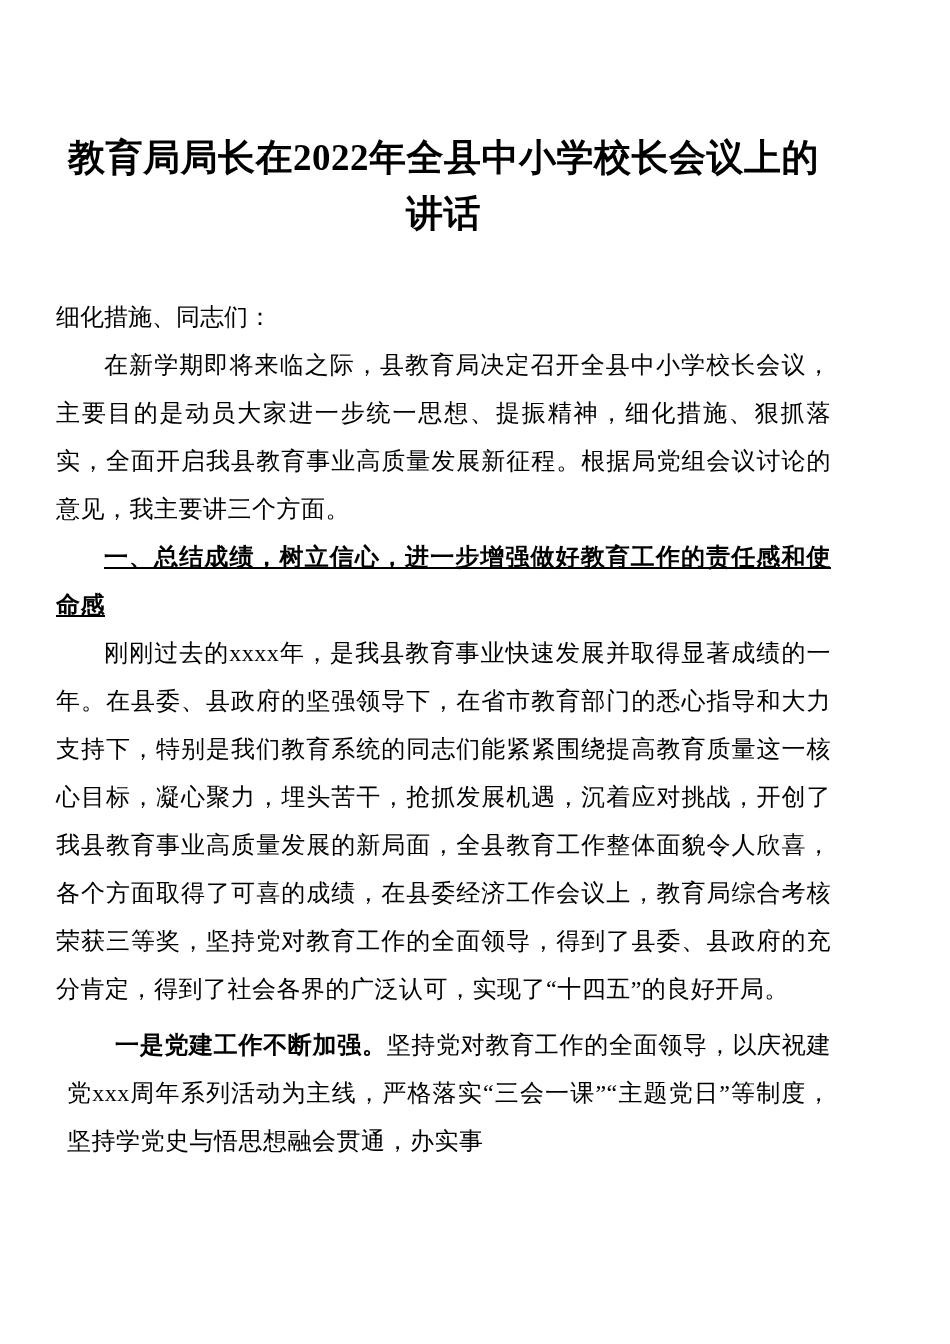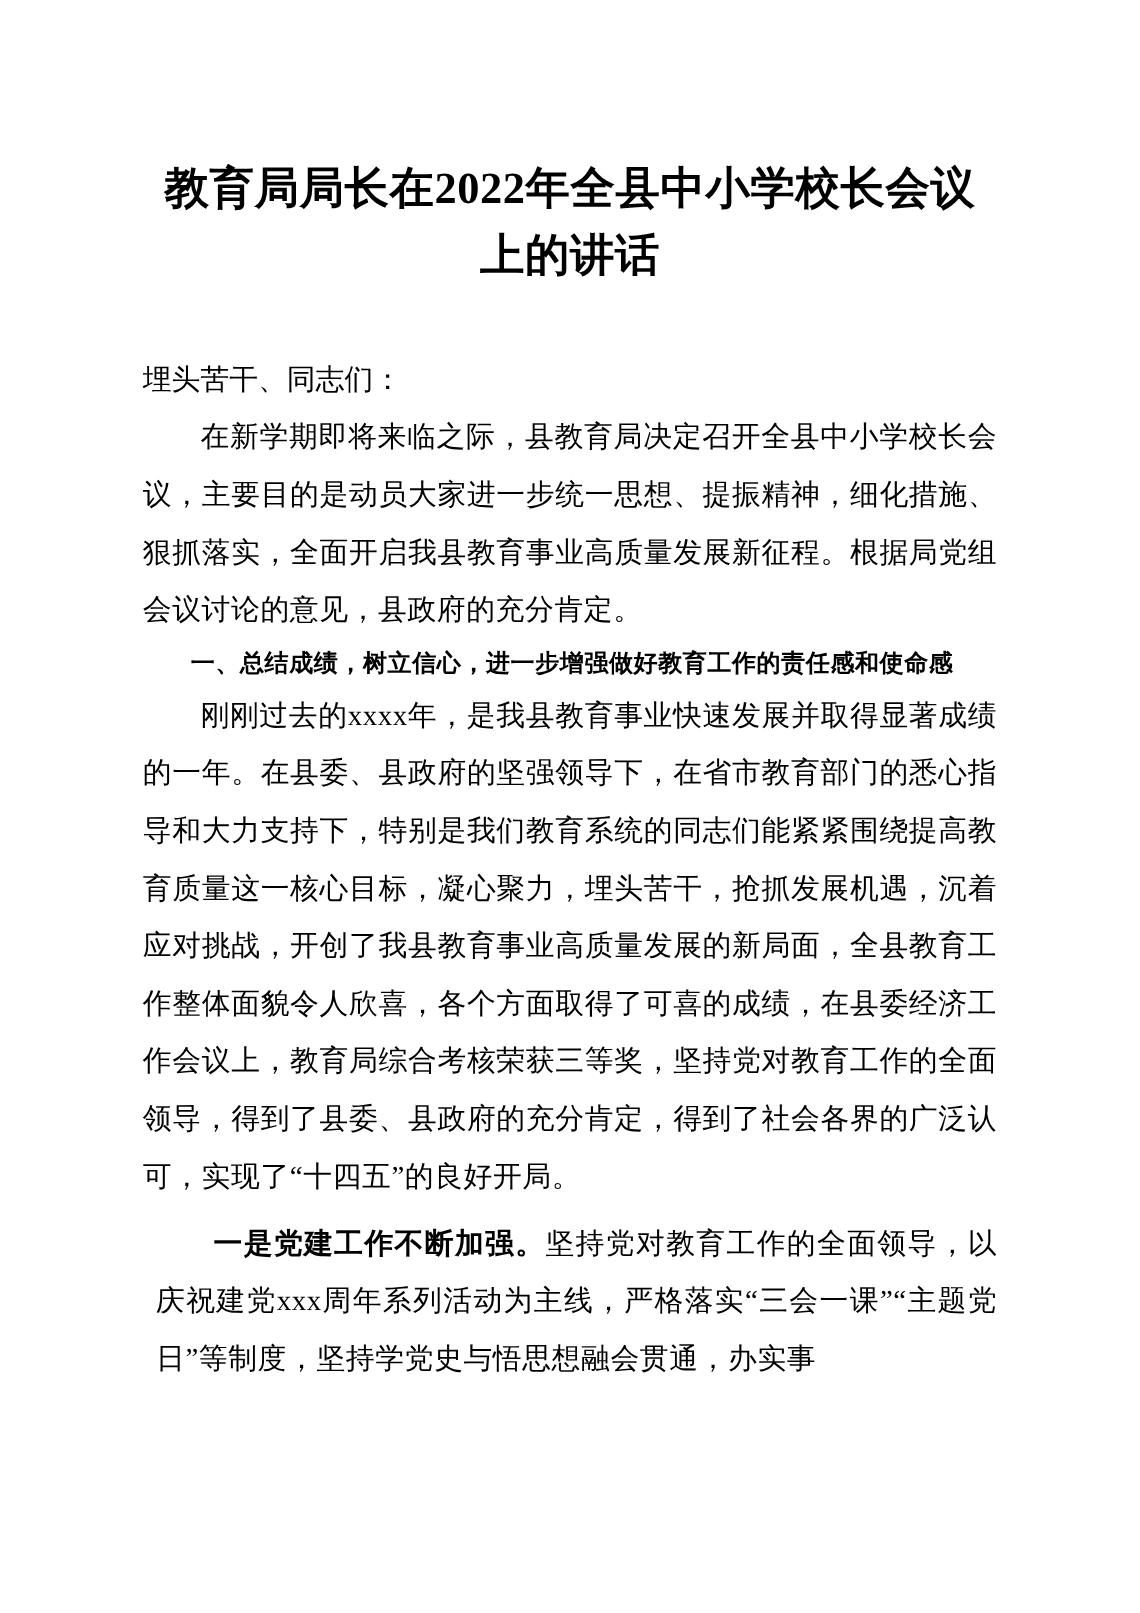--- a/index.html
+++ b/index.html
@@ -5,21 +5,21 @@
   * { margin: 0; padding: 0; box-sizing: border-box; }
   html, body { background: #ffffff; }
   body { font-family: "Liberation Serif", "DejaVu Serif", serif; color: #000000; }
 
   .page {
     position: relative;
     width: 950px;
     height: 1344px;
     margin: 0 auto;
     background: #ffffff;
-    padding: 130px 119px 0 119px;
+    padding: 130px 119px 0 56px;
     overflow: hidden;
   }
 
   .doc-title {
     font-family: "Liberation Serif", "DejaVu Serif", serif;
     font-weight: bold;
     font-size: 37px;
     line-height: 1.5;
     text-align: center;
     margin-bottom: 52px;
@@ -36,46 +36,47 @@
     font-size: 24px;
     line-height: 2.0;
     text-align: justify;
     text-indent: 2em;
     letter-spacing: 0.5px;
   }
 
   .section-heading {
     font-family: "Liberation Sans", "DejaVu Sans", sans-serif;
     font-weight: bold;
-    font-size: 20px;
+    font-size: 24px;
     line-height: 2.0;
     text-align: justify;
     text-indent: 2em;
     letter-spacing: 0.5px;
+    text-decoration: underline;
   }
 
   .point-para {
     margin-top: 8px;
     margin-left: 11px;
   }
 
   .lead-bold {
     font-weight: bold;
   }
 </style>
 </head>
 <body>
 
 <div class="page">
 
   <h1 class="doc-title">教育局局长在2022年全县中小学校长会议上的讲话</h1>
 
-  <p class="salutation">埋头苦干、同志们：</p>
+  <p class="salutation">细化措施、同志们：</p>
 
-  <p class="para">在新学期即将来临之际，县教育局决定召开全县中小学校长会议，主要目的是动员大家进一步统一思想、提振精神，细化措施、狠抓落实，全面开启我县教育事业高质量发展新征程。根据局党组会议讨论的意见，县政府的充分肯定。</p>
+  <p class="para">在新学期即将来临之际，县教育局决定召开全县中小学校长会议，主要目的是动员大家进一步统一思想、提振精神，细化措施、狠抓落实，全面开启我县教育事业高质量发展新征程。根据局党组会议讨论的意见，我主要讲三个方面。</p>
 
   <p class="section-heading">一、总结成绩，树立信心，进一步增强做好教育工作的责任感和使命感</p>
 
   <p class="para">刚刚过去的xxxx年，是我县教育事业快速发展并取得显著成绩的一年。在县委、县政府的坚强领导下，在省市教育部门的悉心指导和大力支持下，特别是我们教育系统的同志们能紧紧围绕提高教育质量这一核心目标，凝心聚力，埋头苦干，抢抓发展机遇，沉着应对挑战，开创了我县教育事业高质量发展的新局面，全县教育工作整体面貌令人欣喜，各个方面取得了可喜的成绩，在县委经济工作会议上，教育局综合考核荣获三等奖，坚持党对教育工作的全面领导，得到了县委、县政府的充分肯定，得到了社会各界的广泛认可，实现了“十四五”的良好开局。</p>
 
   <p class="para point-para"><span class="lead-bold">一是党建工作不断加强。</span><span>坚持党对教育工作的全面领导，以庆祝建党xxx周年系列活动为主线，严格落实“三会一课”“主题党日”等制度，坚持学党史与悟思想融会贯通，办实事</span></p>
 
 </div>
 
 </body></html>

